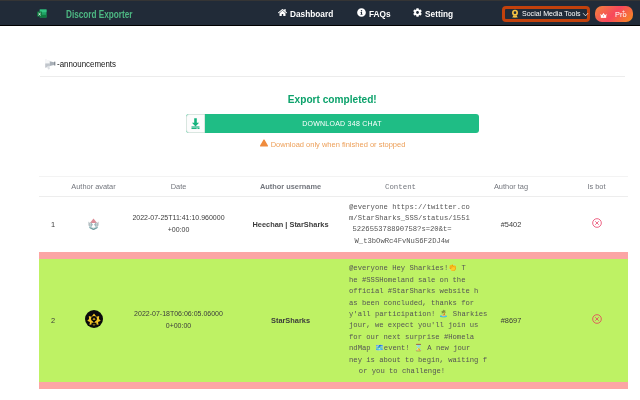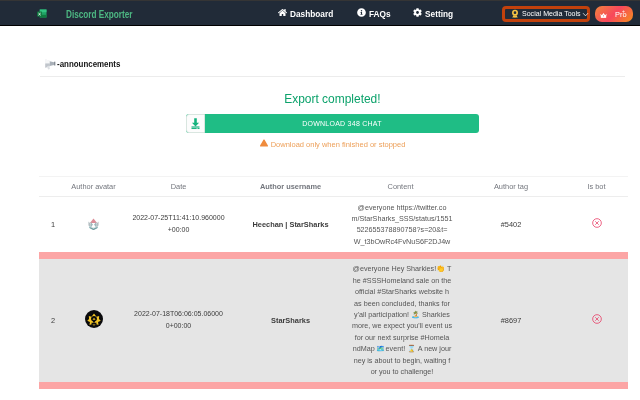--- a/index.html
+++ b/index.html
@@ -23,52 +23,52 @@
                  width:58px;}
   .dd-caret{margin-left:auto;display:flex;margin-right:2px;}
   .pro-btn{position:absolute;left:595px;top:6px;width:38px;height:16px;border-radius:7px;
            background:linear-gradient(135deg,#f0843c 0%,#f8475c 50%,#f5901c 100%);
            display:flex;align-items:center;padding:0 5px;gap:8px;}
   .pro-text{color:#fff;font-size:7.4px;line-height:9px;position:relative;}
   .pro-sup{color:#fff;font-size:5px;position:absolute;left:27px;top:3px;line-height:5px;}
 
   
   .chan{position:absolute;left:44px;top:57px;display:flex;align-items:center;gap:0px;
-        font-size:9px;font-weight:bold;color:#141414;line-height:12px;}
+        font-size:9px;font-weight:normal;color:#141414;line-height:12px;}
   .chan-name{display:inline-block;transform:scaleX(0.88);transform-origin:left center;}
   .chan-ico{line-height:0;display:inline-block;}
   .divider{position:absolute;left:40px;top:76px;width:585px;height:1px;background:#ececec;}
   .bottom-divider{position:absolute;left:40px;top:379px;width:585px;height:1px;background:#f2f2f2;}
   .exp{position:absolute;left:186px;top:93px;width:293px;text-align:center;color:#0ca26b;
-       font-weight:normal;font-size:13px;line-height:12px;}
+       font-weight:bold;font-size:11px;line-height:12px;}
   .exp span{display:inline-block;transform:scaleX(0.92);}
   .dl-wrap{position:absolute;left:186px;top:112px;width:293px;height:23px;}
   
   .dl-btn{position:absolute;left:0;top:2px;width:293px;height:19px;background:#1fbd85;
           border-radius:3px;color:#fff;font-size:7px;letter-spacing:.25px;
           display:flex;align-items:center;justify-content:center;padding-left:19px;}
   .dl-icon{position:absolute;left:0px;top:2px;width:19px;height:19px;background:#fcfcfc;
            border:1px solid #d9e6e0;border-radius:3px 0 0 3px;display:flex;align-items:center;
            justify-content:center;box-sizing:border-box;}
   .warn{position:absolute;left:186px;top:139px;width:293px;text-align:right;color:#eda05a;
         font-size:7.5px;line-height:10px;display:flex;align-items:center;justify-content:center;gap:3px;}
 
   
   table{position:absolute;left:39px;top:176px;width:589px;border-collapse:collapse;
         font-size:6.5px;table-layout:fixed;}
   .c-idx{width:28px;} .c-av{width:53px;} .c-dt{width:117px;} .c-un{width:107px;font-weight:bold;}
-  .c-ct{width:113px;} .c-tg{width:108px;} .c-bt{width:63px;}
+  .c-ct{width:113px;font-family:Liberation Mono, monospace;} .c-tg{width:108px;} .c-bt{width:63px;}
   .avatar{display:inline-block;line-height:0;}
   .xcirc{display:inline-block;line-height:0;}
   th{color:#73767d;font-weight:normal;padding:5px 0 5px;border-top:1px solid #f3f3f3;
      border-bottom:1px solid #ededed;font-size:7.4px;text-align:center;}
   td{color:#3c3c3c;padding:4.6px 2px;text-align:center;vertical-align:middle;
      border-bottom:7px solid #fca5a5;font-size:7.4px;}
   tr.odd td{background:#ffffff;}
-  tr.even td{background:#e5e5e5;}
+  tr.even td{background:#bef264;}
   .cell-content{color:#555;padding:0 0 0 3px;font-size:7.2px;}
   .cline{line-height:11.4px;white-space:nowrap;}
   .cell-date{line-height:12.6px;font-size:7px;word-break:break-all;width:92.4px;margin:0 auto;}
 </style>
 </head>
 <body>
 
 <div class="navbar"></div>
 <div class="topline"></div>
 
@@ -245,21 +245,21 @@
         <div class="cell-date">2022-07-18T06:06:05.060000+00:00</div>
       </td>
       <td class="c-un">StarSharks</td>
       <td class="c-ct">
         <div class="cell-content">
             <div class="cline">@everyone Hey Sharkies!👏 T</div>
             <div class="cline">he #SSSHomeland sale on the</div>
             <div class="cline">official #StarSharks website h</div>
             <div class="cline">as been concluded, thanks for</div>
             <div class="cline">y'all participation! 🏝️ Sharkies</div>
-            <div class="cline">more, we expect you'll event us</div>
+            <div class="cline">jour, we expect you'll join us</div>
             <div class="cline">for our next surprise #Homela</div>
             <div class="cline">ndMap 🗺️event! ⌛ A new jour</div>
             <div class="cline">ney is about to begin, waiting f</div>
             <div class="cline">or you to challenge!</div>
           </div>
       </td>
       <td class="c-tg">#8697</td>
       <td class="c-bt">
         <span class="xcirc">
           <svg width="10" height="10" viewBox="0 0 24 24">

